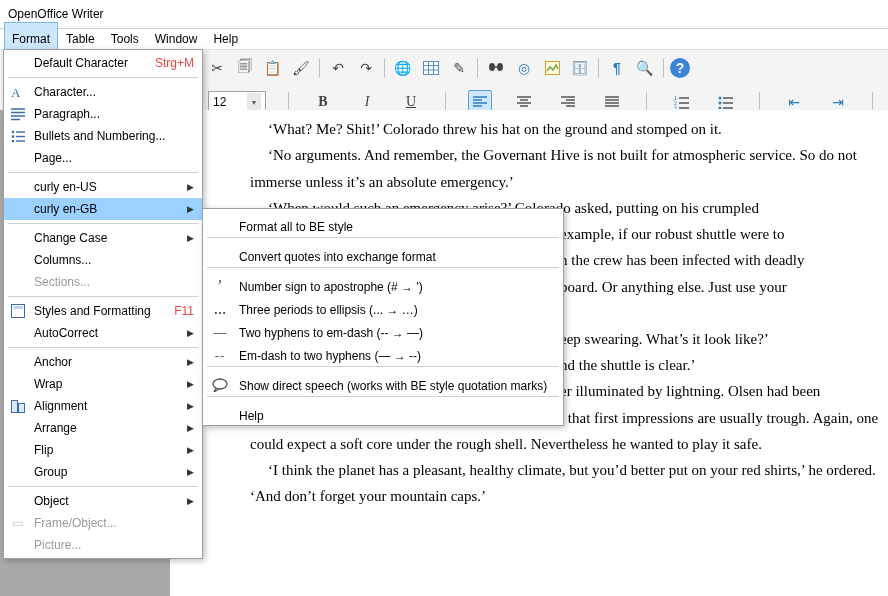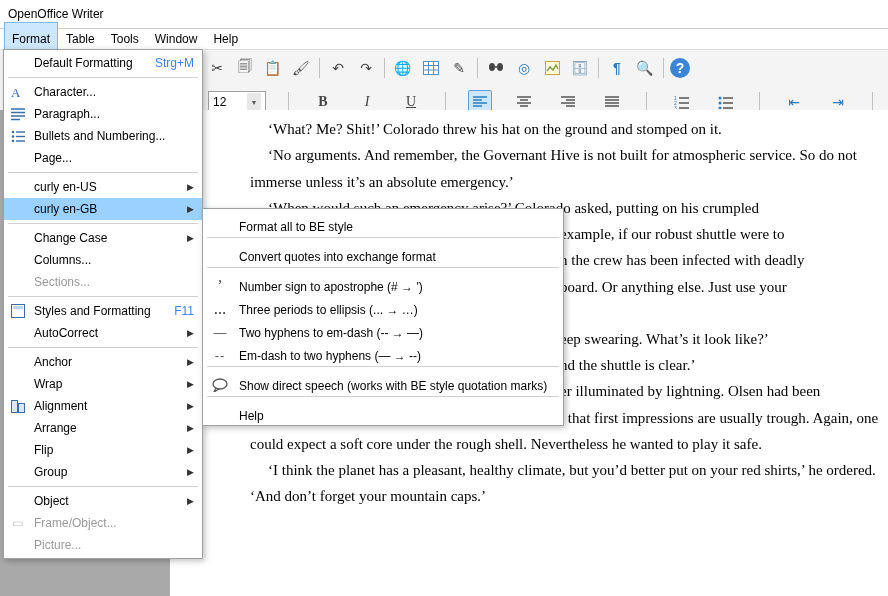--- a/index.html
+++ b/index.html
@@ -153,21 +153,21 @@
     font-size: 12px;
     color: #3a6ca8;
   }
   .dropdown .row.highlight {
     background: #9bd1ff;
     gap: 8px;
   }
   .dropdown .row.disabled { color: #9a9a9a; text-align: right; }
   .dropdown .row .hotkey {
     margin-left: auto;
-    color: #3b82f6;
+    color: #ef4444;
   }
   .dropdown .row .sub {
     margin-left: auto;
     font-size: 9px;
     color: #333;
   }
   .dropdown .sep {
     height: 1px;
     background: #d0d0d0;
     margin: 3px 4px;
@@ -381,21 +381,21 @@
     <p class="noind" style="padding-left:310px">eep swearing. What’s it look like?’</p>
     <p class="noind" style="padding-left:310px">nd the shuttle is clear.’</p>
     <p class="noind" style="padding-left:310px">er illuminated by lightning. Olsen had been</p>
     <p class="noind">studying planetary exploration long enough to know that first impressions are usually trough. Again, one could expect a soft core under the rough shell. Nevertheless he wanted to play it safe.</p>
     <p>‘I think the planet has a pleasant, healthy climate, but you’d better put on your red shirts,’ he ordered. ‘And don’t forget your mountain caps.’</p>
   </div>
 </div>
 
 <div class="dropdown">
   <div class="row">
-    <span><span>Default Formatting</span></span>
+    <span><span>Default Character</span></span>
     <span class="hotkey">Strg+M</span>
   </div>
   <div class="sep"></div>
   <div class="row">
     <span class="icon">
       <svg width="15" height="14" viewBox="0 0 15 14">
           <text x="0" y="12" font-size="13" font-family="serif" fill="#3a6ca8">A</text>
         </svg>
     </span>
     <span>Character...</span>

